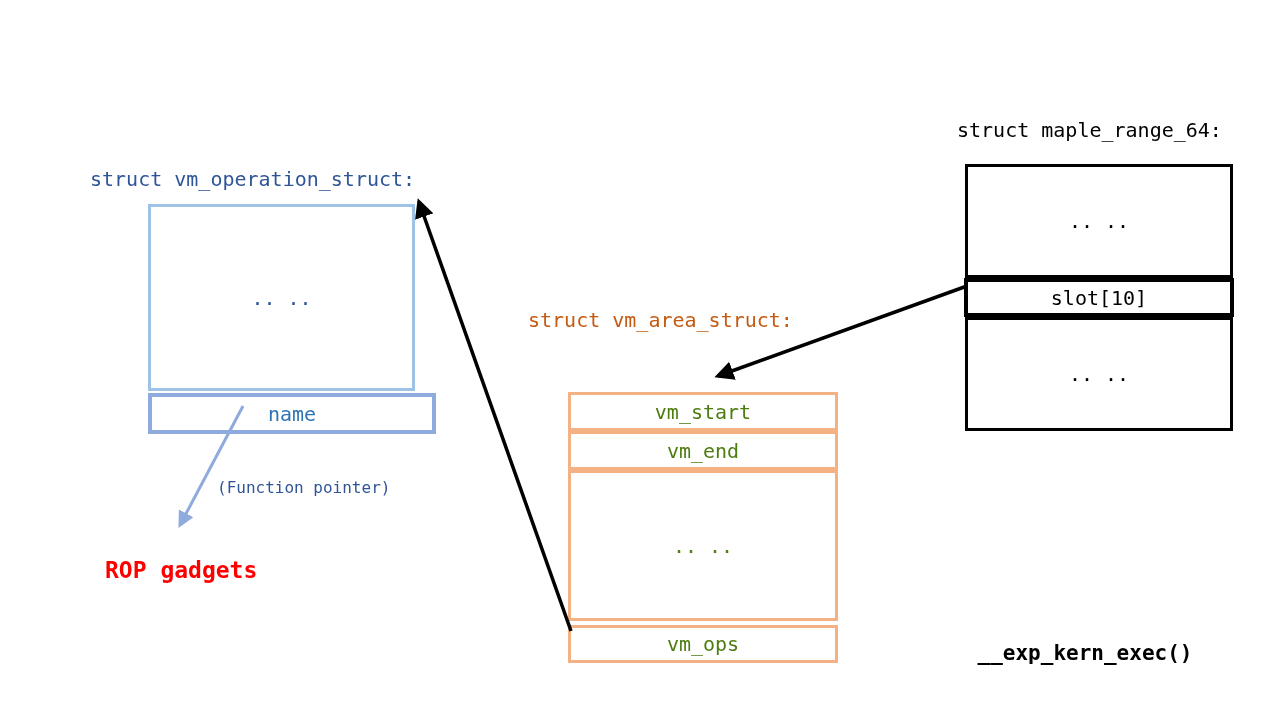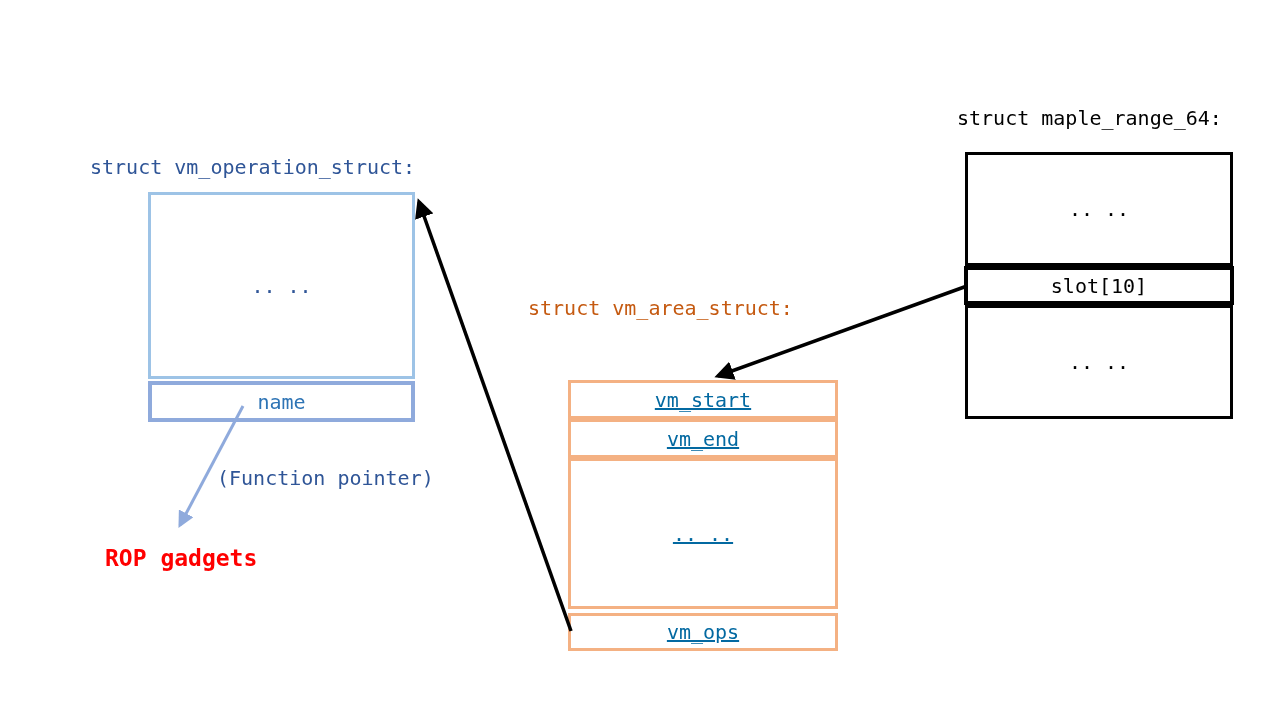--- a/index.html
+++ b/index.html
@@ -3,53 +3,53 @@
 <meta charset="utf-8">
 <style>
   html, body { margin: 0; padding: 0; }
   body {
     width: 1280px; height: 720px;
     background: #ffffff;
     position: relative;
     overflow: hidden;
     font-family: "DejaVu Sans Mono", "Liberation Mono", monospace;
   }
-  .abs { position: absolute; }
+  .abs { position: absolute; margin-top: 12px; }
   .struct-title { font-size: 20px; white-space: nowrap; }
   .title-blue   { color: #2f5597; }
   .title-orange { color: #c55a11; }
   .title-black  { color: #000000; }
 
   .cell {
     box-sizing: border-box;
     display: flex;
     align-items: center;
     justify-content: center;
     font-size: 20px;
     white-space: pre;
     background: #ffffff;
   }
   
   .blue-body  { left:148px; top:192px; width:267px; height:187px; border:3px solid #9dc3e6; color:#2f5597; }
-  .blue-name  { left:148px; top:381px; width:267px; height:41px;  border:4px solid #8faadc; color:#2e74b5;text-align:right; }
+  .blue-name  { left:148px; top:381px; width:288px; height:41px;  border:4px solid #8faadc; color:#2e74b5;text-align:right; }
 
   
-  .or-cell { border:3px solid #f4b183; color:#0369a1;text-decoration:underline; }
+  .or-cell { border:3px solid #f4b183; color:#4d7c0f; }
   .or-vmstart { left:568px; top:380px; width:270px; height:39px; }
   .or-vmend   { left:568px; top:419px; width:270px; height:39px; }
   .or-dots    { left:568px; top:458px; width:270px; height:151px; }
   .or-vmops   { left:568px; top:613px; width:270px; height:38px; }
 
   
   .bk-cell { border:3px solid #000000; color:#000000; }
   .bk-top    { left:965px; top:152px; width:268px; height:114px; }
   .bk-slot   { left:964px; top:266px; width:270px; height:39px; border-width:4px; }
   .bk-bottom { left:965px; top:305px; width:268px; height:114px; }
 
-  .fp-label  { left:217px; top:466px; font-size:20px; color:#2f5597; white-space:nowrap; }
+  .fp-label  { left:217px; top:466px; font-size:16px; color:#2f5597; white-space:nowrap; }
   .rop-label { left:105px; top:545px; font-size:23px; color:#ff0000; font-weight:600; white-space:nowrap; }
 
   .credits {
     left:935px; top:628px; width:300px;
     text-align:center;
     font-size:21px; font-weight:bold; color:#000000;
     line-height:1.28;
   }
   .credits div { white-space: nowrap; }
 
@@ -93,20 +93,21 @@
   <span>.. ..</span>
 </div>
 <div class="abs cell bk-cell bk-slot">
   <span>slot[10]</span>
 </div>
 <div class="abs cell bk-cell bk-bottom">
   <span>.. ..</span>
 </div>
 
 <div class="abs credits">
+  <div>__exp_kern_exec()</div>
 </div>
 
 <svg class="arrows" viewBox="0 0 1280 720" xmlns="http://www.w3.org/2000/svg">
   <defs>
     <marker id="head-black" viewBox="0 0 10 10" refX="8" refY="5" markerWidth="5.5" markerHeight="5.5" orient="auto-start-reverse">
       <path d="M0,0 L10,5 L0,10 z" fill="#000000"></path>
     </marker>
     <marker id="head-blue" viewBox="0 0 10 10" refX="8" refY="5" markerWidth="5.5" markerHeight="5.5" orient="auto-start-reverse">
       <path d="M0,0 L10,5 L0,10 z" fill="#8faadc"></path>
     </marker>

